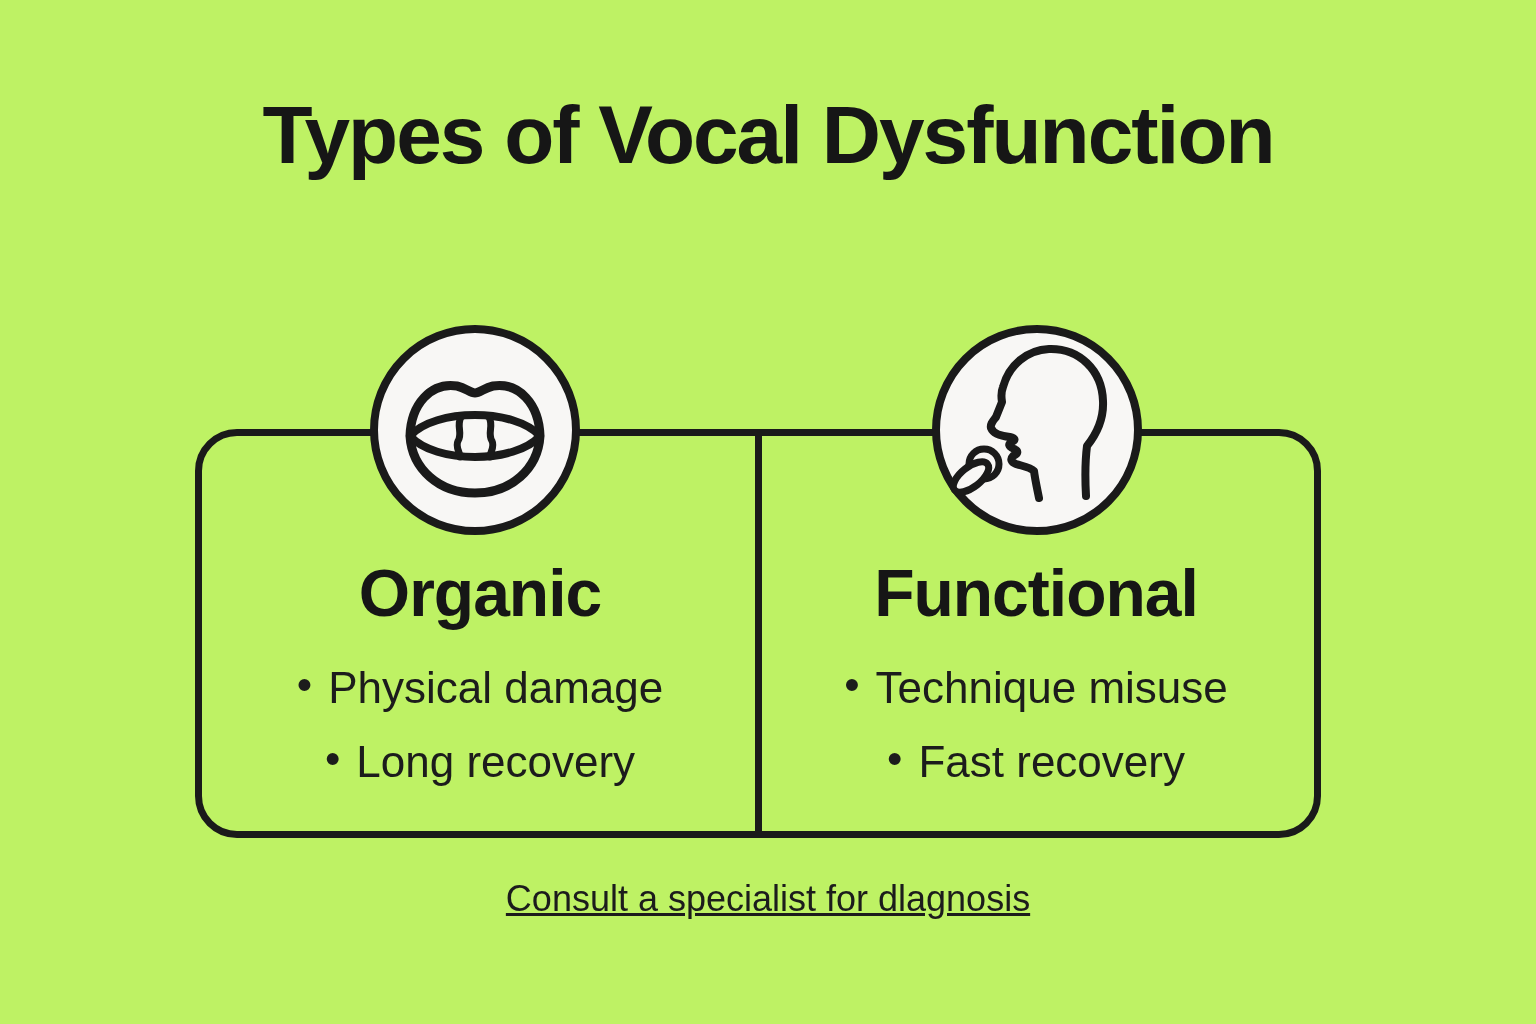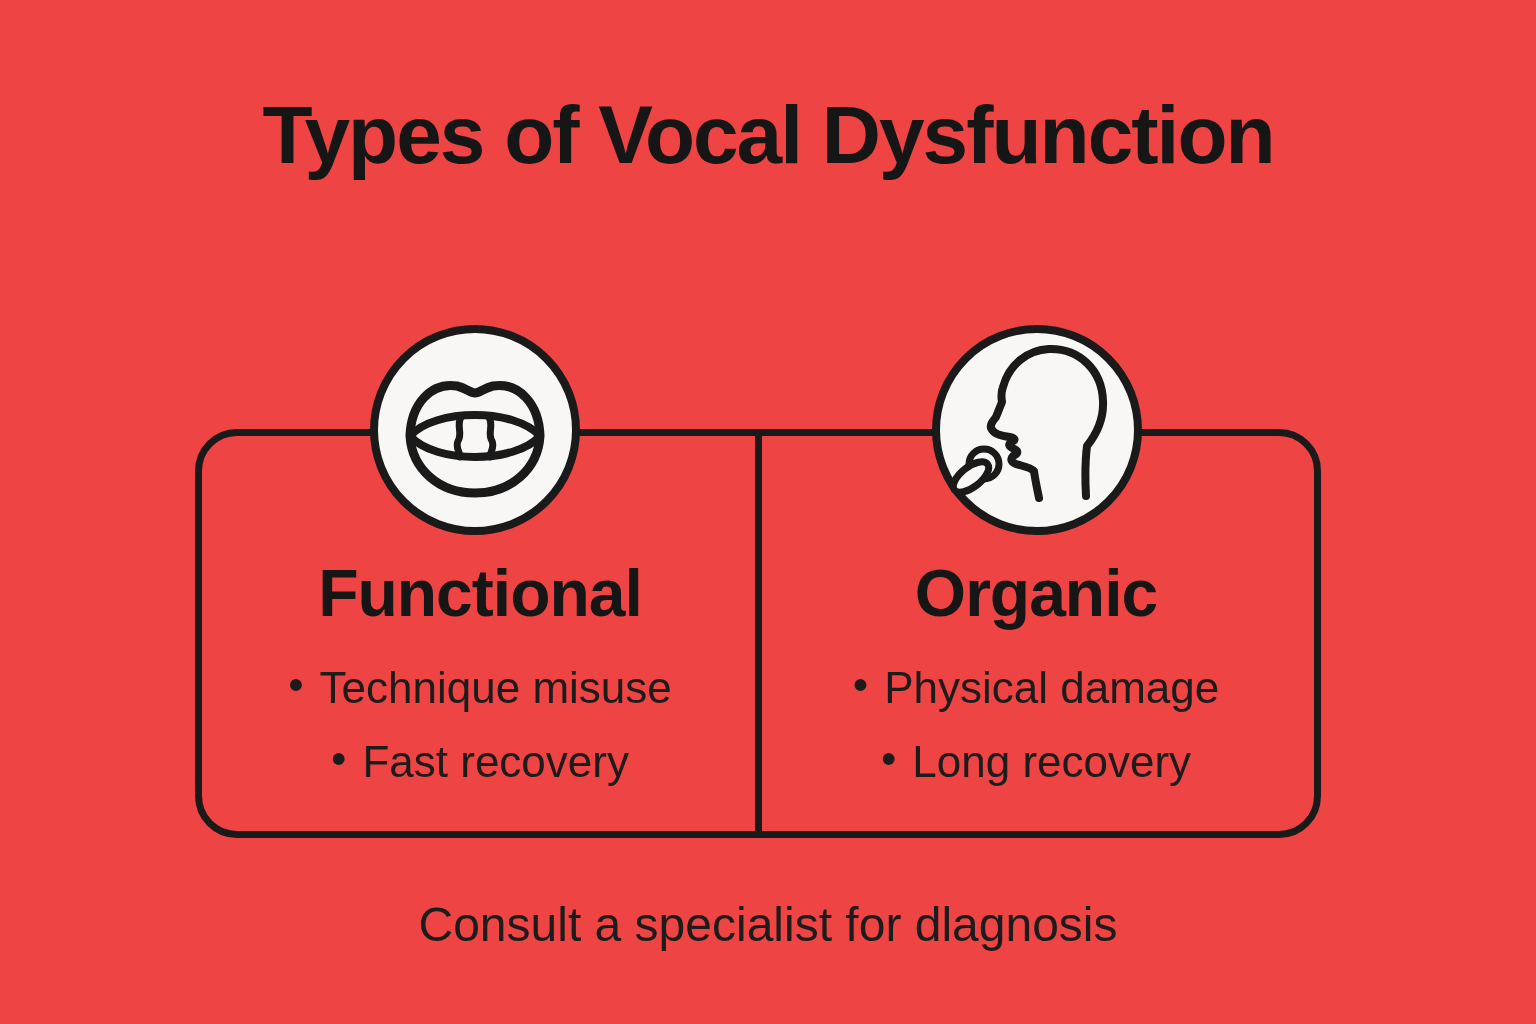--- a/index.html
+++ b/index.html
@@ -1,21 +1,21 @@
 <!DOCTYPE html>
 <html><head>
 <meta charset="utf-8">
 <style>
   * { margin: 0; padding: 0; box-sizing: border-box; }
   html, body { background: #f8f7f5; }
   .canvas {
     position: relative;
     width: 1536px;
     height: 1024px;
-    background: #ef4444;
+    background: #bef264;
     font-family: "Liberation Sans", sans-serif;
     color: #1a1a1a;
     overflow: hidden;
   }
   .title {
     position: absolute;
     top: 88px; left: 0; width: 100%;
     text-align: center;
     font-size: 82px;
     font-weight: 700;
@@ -73,54 +73,55 @@
   }
   .icon-badge {
     position: absolute;
     width: 220px; height: 220px;
     top: 320px;
   }
   .icon-badge.left  { left: 365px; }
   .icon-badge.right { left: 927px; }
   .footer {
     position: absolute;
-    top: 897px; left: 0; width: 100%;
+    top: 878px; left: 0; width: 100%;
     text-align: center;
-    font-size: 48px;
+    font-size: 36px;
     font-weight: 400;
     color: #1c1c1c;
+    text-decoration: underline;
   }
 </style>
 </head>
 <body>
 
 <div class="canvas">
 
   <h1 class="title">Types of Vocal Dysfunction</h1>
 
   <div class="panel">
     <div class="col">
+      <h2>Organic</h2>
+      <ul class="bullets">
+        <li>
+          <span class="marker">•</span><span>Physical damage</span>
+        </li>
+        <li>
+          <span class="marker">•</span><span>Long recovery</span>
+        </li>
+      </ul>
+    </div>
+    <div class="col">
       <h2>Functional</h2>
       <ul class="bullets">
         <li>
           <span class="marker">•</span><span>Technique misuse</span>
         </li>
         <li>
           <span class="marker">•</span><span>Fast recovery</span>
-        </li>
-      </ul>
-    </div>
-    <div class="col">
-      <h2>Organic</h2>
-      <ul class="bullets">
-        <li>
-          <span class="marker">•</span><span>Physical damage</span>
-        </li>
-        <li>
-          <span class="marker">•</span><span>Long recovery</span>
         </li>
       </ul>
     </div>
     <div class="divider"></div>
   </div>
 
   <svg class="icon-badge left" viewBox="0 0 220 220">
     <circle cx="110" cy="110" r="101" fill="#f8f7f5" stroke="#1a1a1a" stroke-width="8"></circle>
     <path d="M 45 116
              C 46 84, 66 62, 92 66

